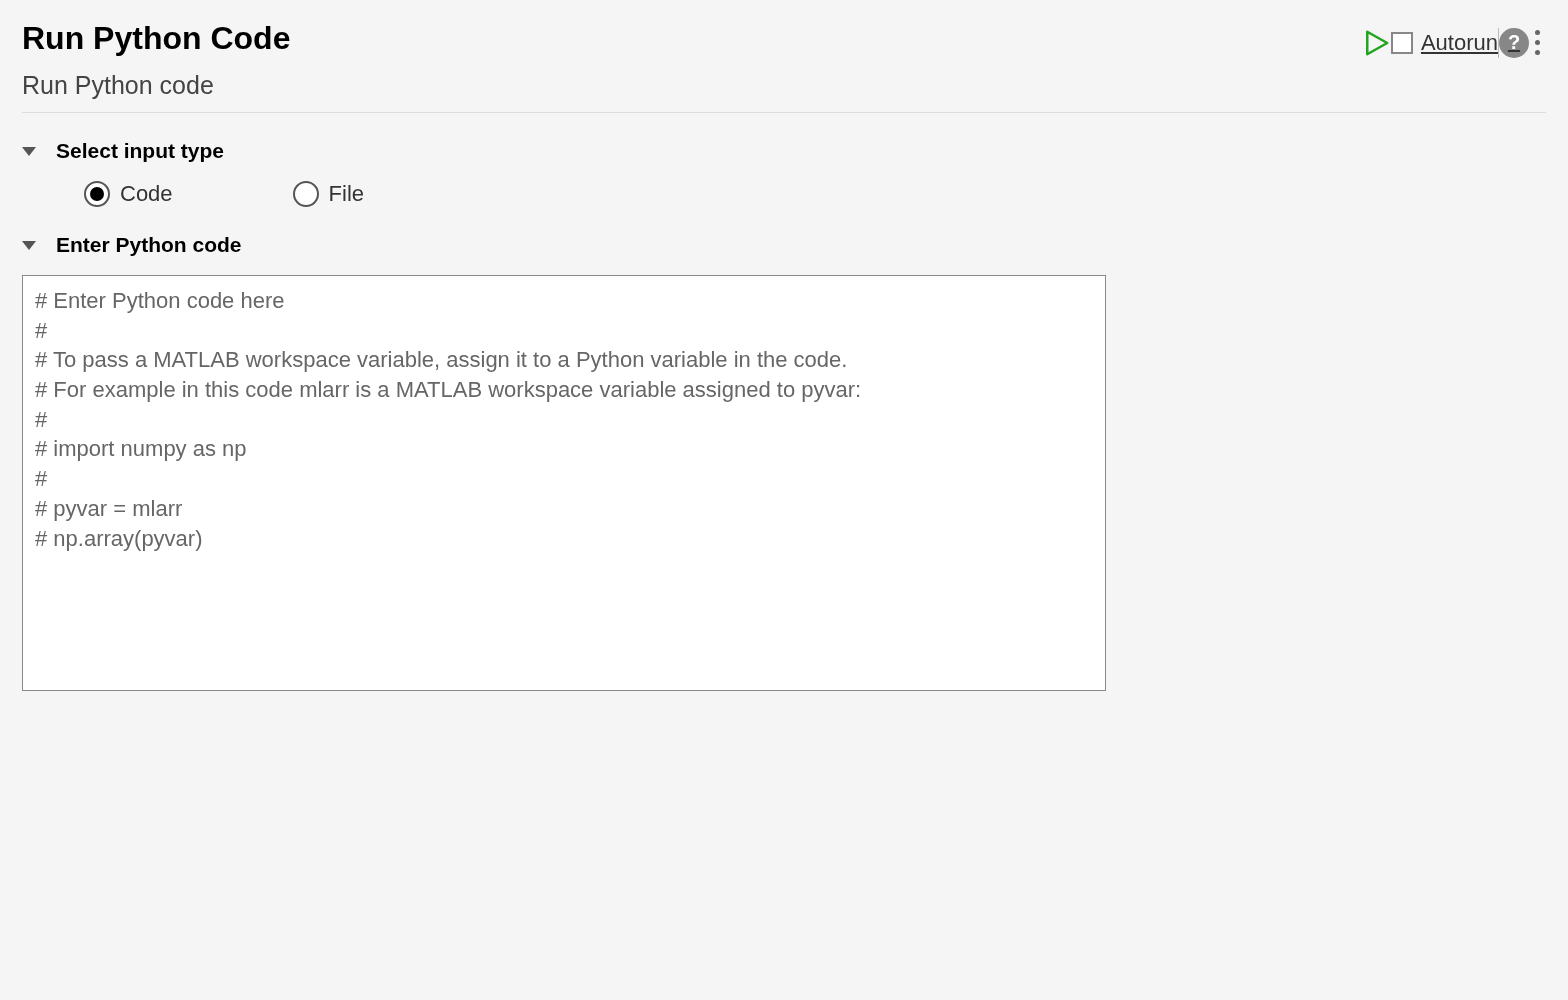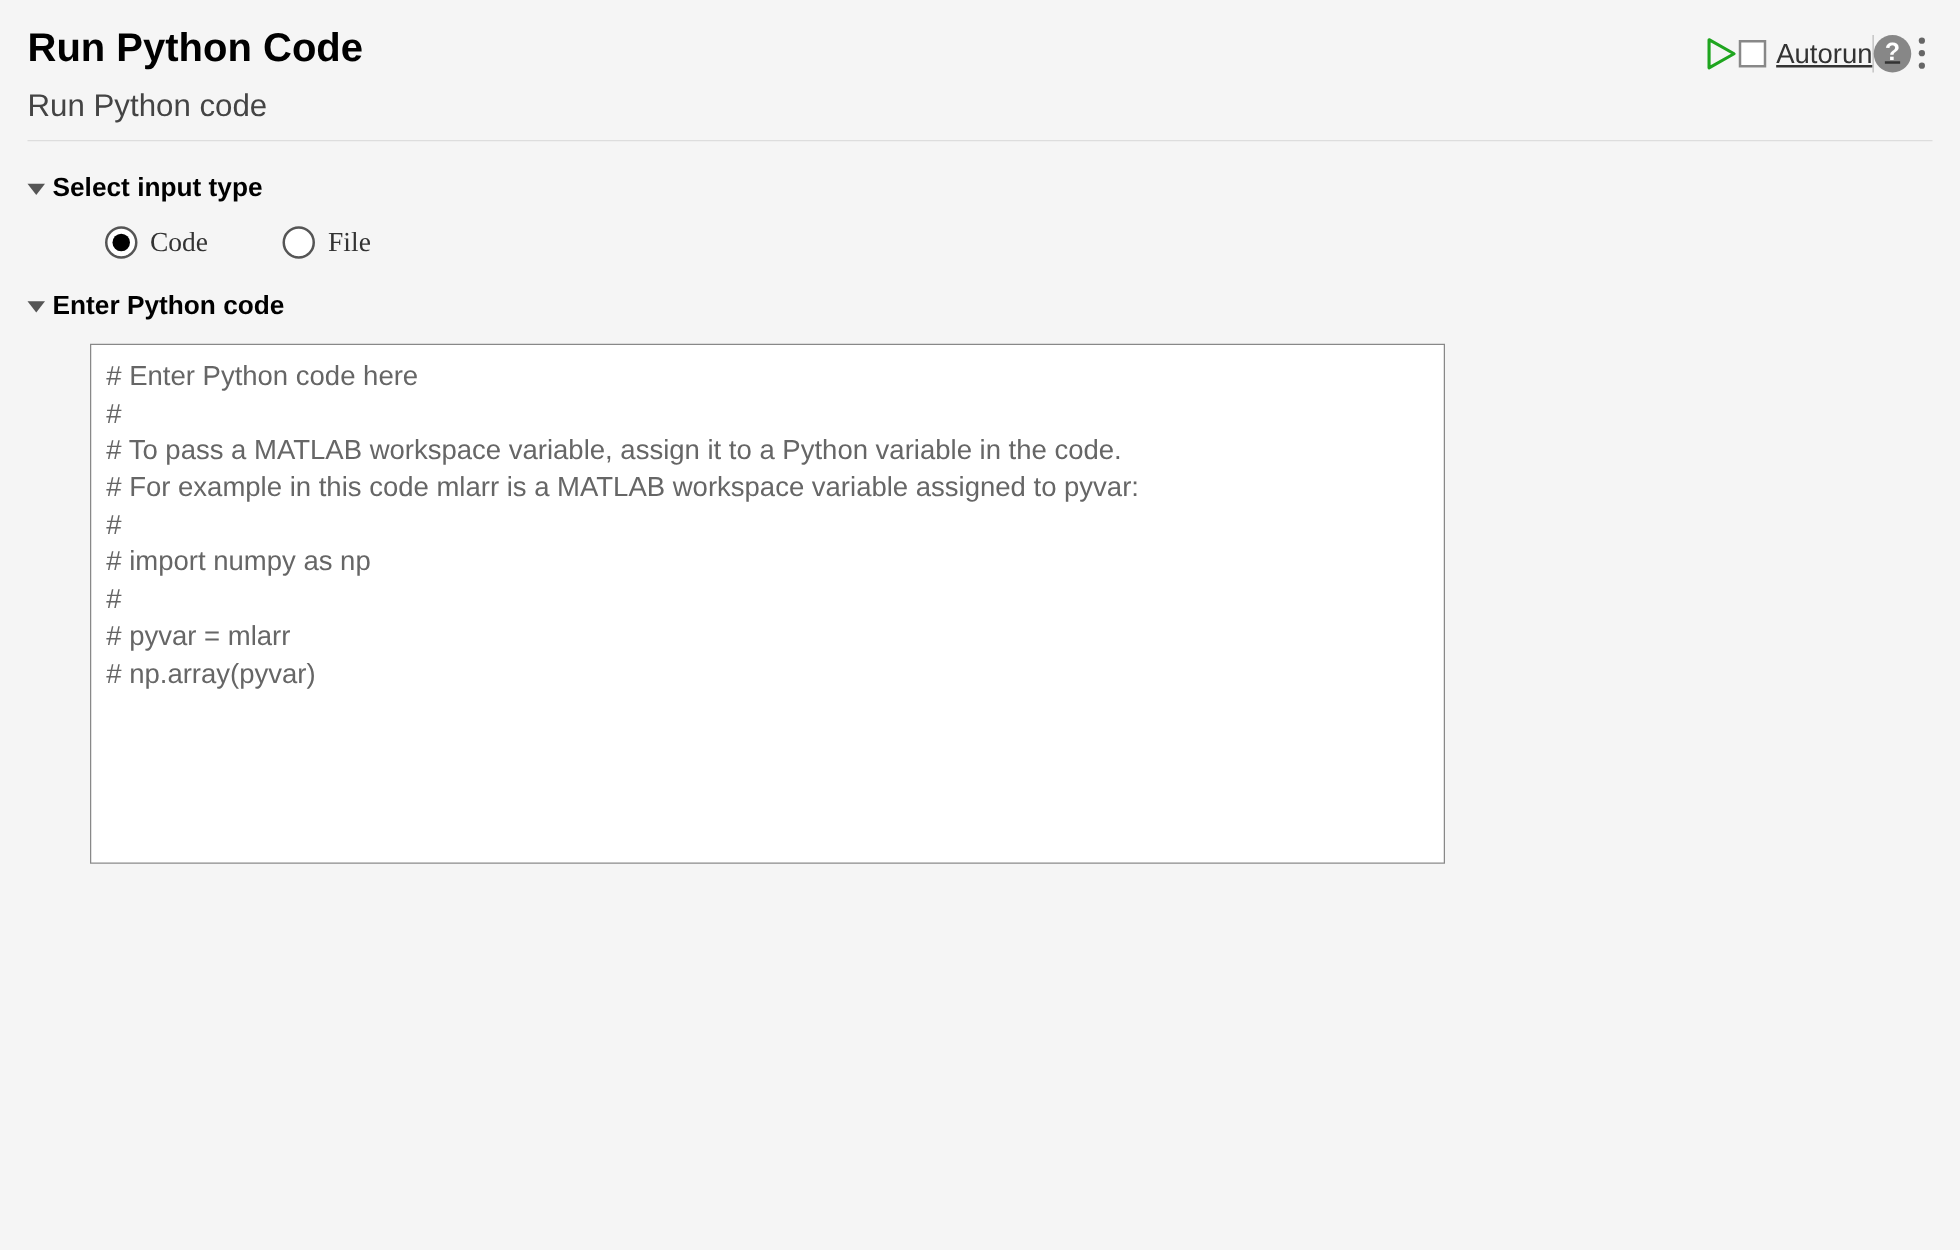--- a/index.html
+++ b/index.html
@@ -12,29 +12,29 @@
   .header-right { display: flex; align-items: center; padding-top: 6px; text-decoration: underline; }
   .run-btn { display: inline-flex; align-items: center; cursor: pointer; }
   .run-btn svg { width: 30px; height: 30px; }
   .autorun-group { display: inline-flex; align-items: center; gap: 8px; font-size: 22px; cursor: pointer; }
   .autorun-group input[type="checkbox"] { width: 22px; height: 22px; border: 2px solid #888; background: #fff; appearance: none; cursor: pointer; }
   .divider-v { width: 1px; height: 30px; background: #bbb; }
   .help-btn { width: 30px; height: 30px; border-radius: 50%; background: #878787; color: #fff; display: inline-flex; align-items: center; justify-content: center; font-size: 20px; font-weight: bold; cursor: pointer; }
   .kebab { display: inline-flex; flex-direction: column; gap: 5px; cursor: pointer; padding: 4px 6px; }
   .kebab span { width: 5px; height: 5px; background: #666; border-radius: 50%; }
   .section { margin-top: 26px; }
-  .section-header { display: flex; align-items: center; gap: 6px; font-size: 21px; font-weight: bold; color: #000; cursor: pointer; margin-bottom: 18px; }
+  .section-header { display: flex; align-items: center; gap: 20px; font-size: 21px; font-weight: bold; color: #000; cursor: pointer; margin-bottom: 18px; }
   .section-header .tri { display: inline-block; }
   .tri-down { width: 0; height: 0; border-left: 7px solid transparent; border-right: 7px solid transparent; border-top: 9px solid #555; }
   .tri-right { width: 0; height: 0; border-top: 7px solid transparent; border-bottom: 7px solid transparent; border-left: 9px solid #555; }
-  .radio-row { display: flex; align-items: center; gap: 60px; padding-left: 62px; margin-top: 6px; margin-bottom: 26px; font-family: Liberation Serif, serif; }
+  .radio-row { display: flex; align-items: center; gap: 120px; padding-left: 62px; margin-top: 6px; margin-bottom: 26px; }
   .radio-item { display: inline-flex; align-items: center; gap: 10px; font-size: 22px; cursor: pointer; }
   .radio-outer { width: 26px; height: 26px; border: 2px solid #555; border-radius: 50%; display: inline-flex; align-items: center; justify-content: center; background: #fff; }
   .radio-inner { width: 14px; height: 14px; border-radius: 50%; background: #000; }
-  .code-area { margin-left: 50px; width: 1084px; border: 1px solid #888; background: #fff; padding: 10px 12px; font-family: Arial, Helvetica, sans-serif; font-size: 22px; color: #666; line-height: 1.35; height: 416px; white-space: pre-wrap; resize: none; outline: none; overflow: auto; }
+  .code-area { width: 1084px; border: 1px solid #888; background: #fff; padding: 10px 12px; font-family: Arial, Helvetica, sans-serif; font-size: 22px; color: #666; line-height: 1.35; height: 416px; white-space: pre-wrap; resize: none; outline: none; overflow: auto; }
 </style>
 </head>
 <body>
 
 <div class="container">
 
   <div class="header">
     <div class="header-left">
       <div class="title">Run Python Code</div>
       <div class="subtitle">Run Python code</div>

